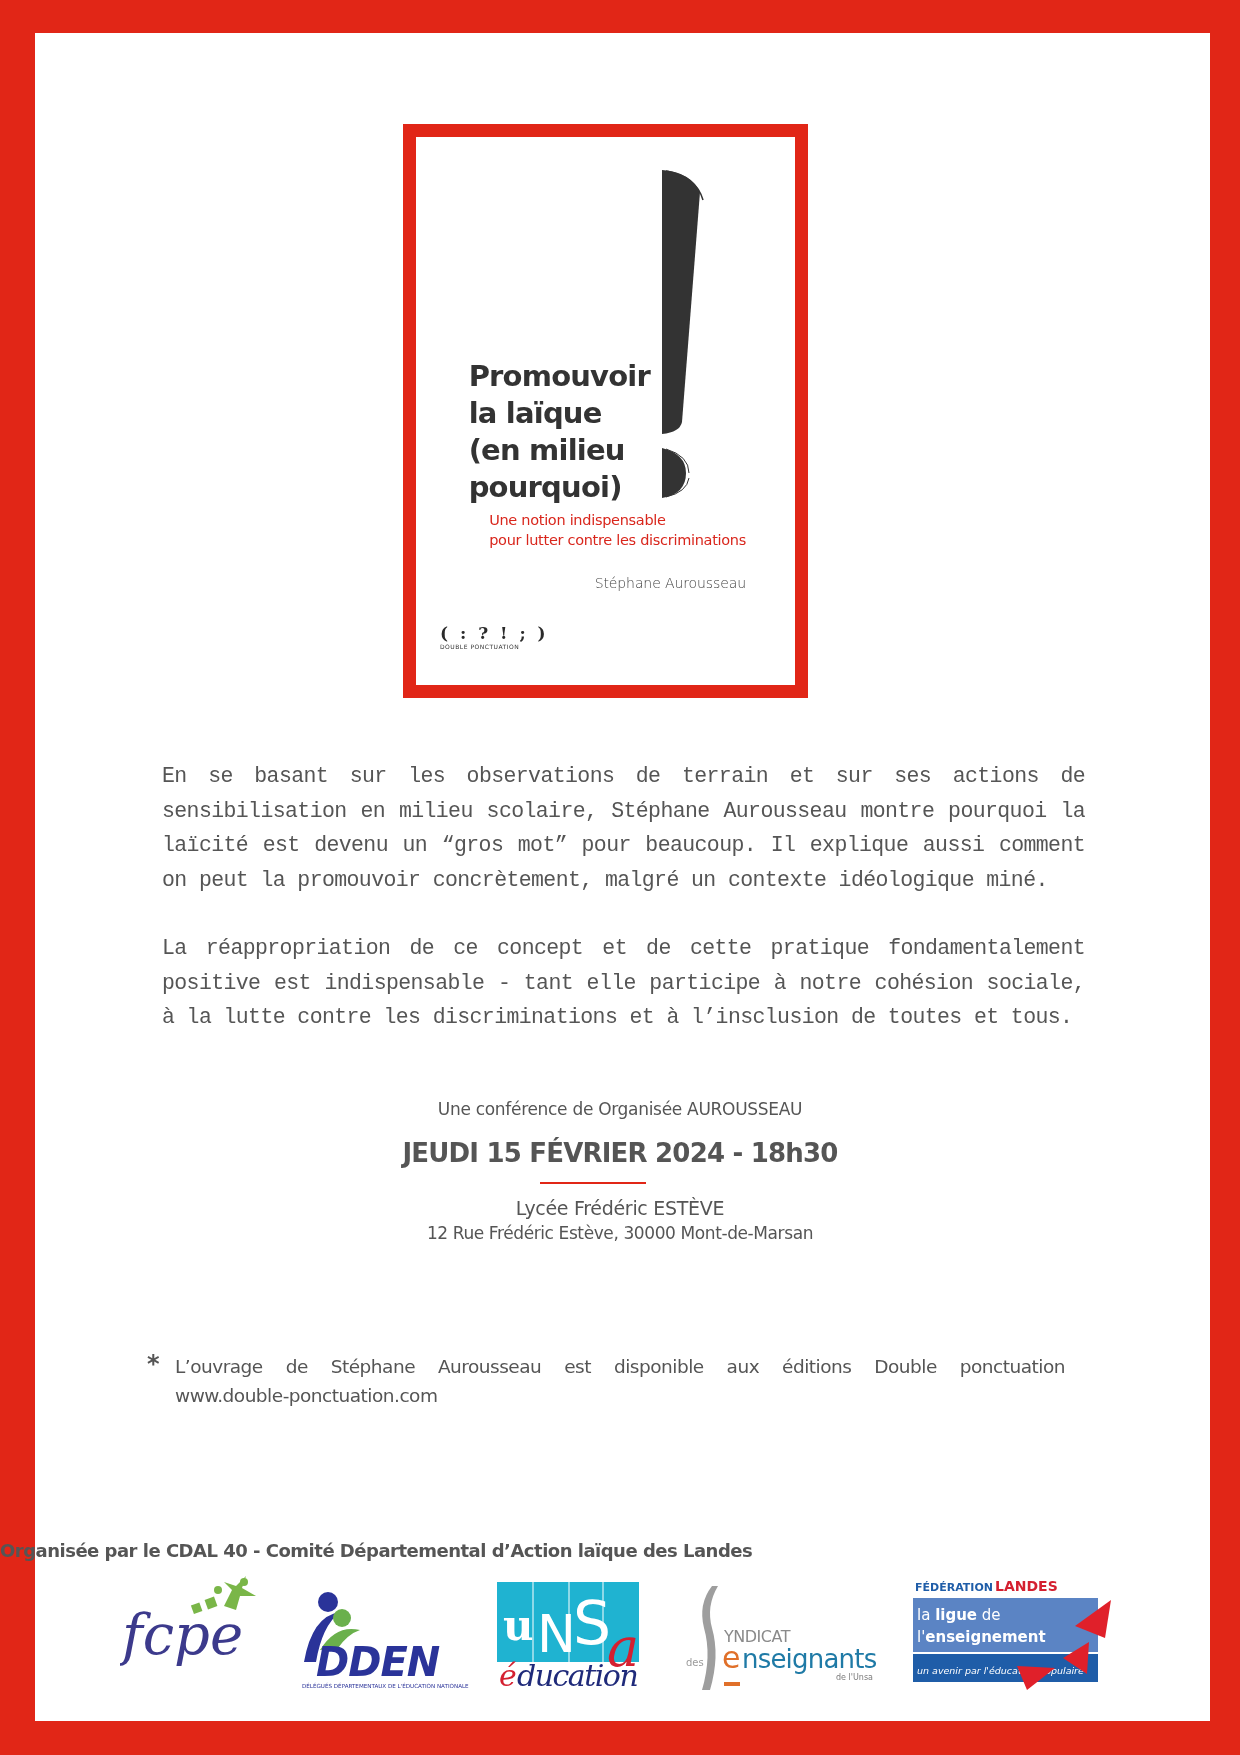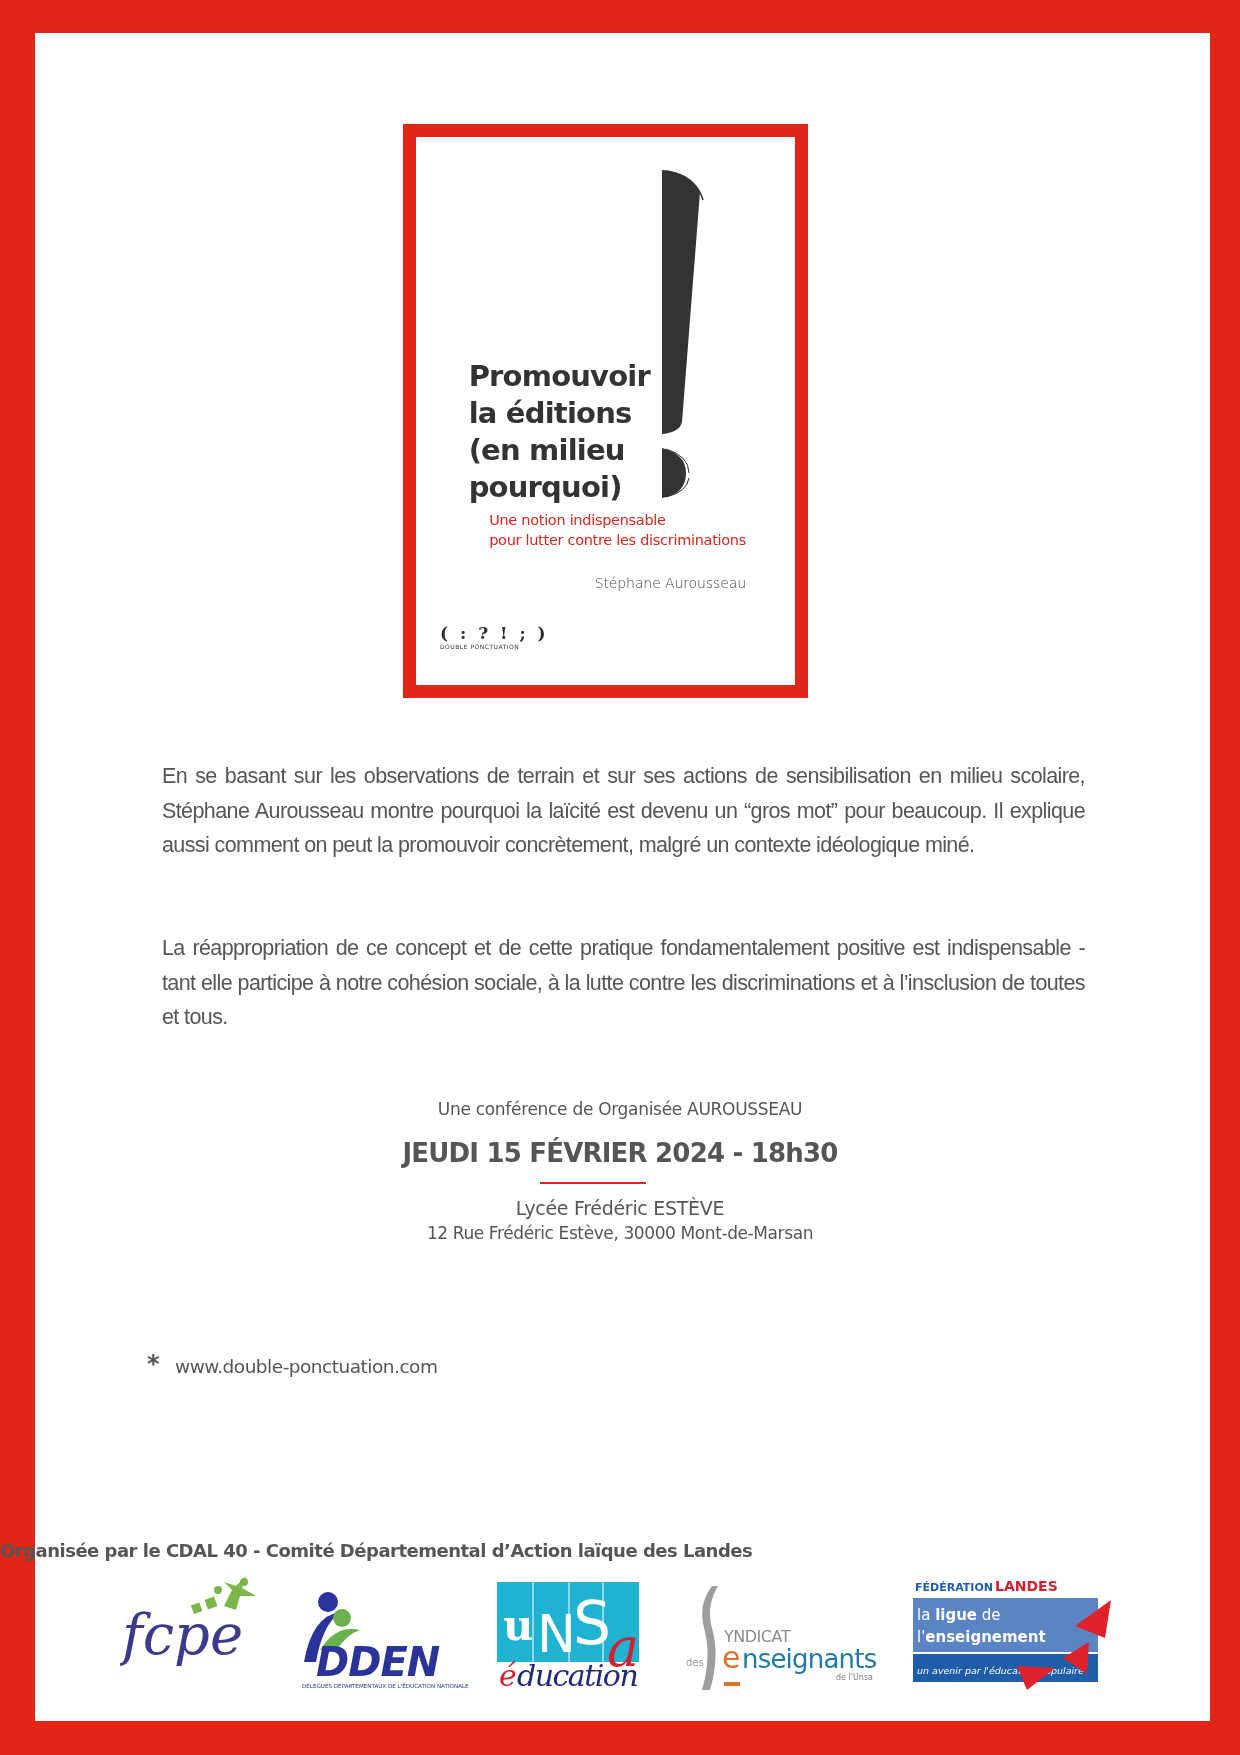--- a/index.html
+++ b/index.html
@@ -43,21 +43,21 @@
   .publisher .glyphs {
     font-family:"DejaVu Serif", serif; font-weight:bold; font-size:17px;
     color:#2a2a2a; letter-spacing:3px; line-height:18px;
   }
   .publisher .name {
     font-size:6px; color:#333; letter-spacing:0.5px; margin-top:1px;
   }
   
   .para {
     position:absolute; left:162px; width:923px;
-    font-family:Liberation Sans, sans-serif; font-size:21.5px; line-height:34.5px;
+    font-family:Liberation Mono, monospace; font-size:21.5px; line-height:34.5px;
     color:#555555; text-align:justify; letter-spacing:-0.6px;
   }
   .para.p1 { top:759px; }
   .para.p2 { top:931px; }
   
   .event { position:absolute; left:0; width:1240px; text-align:center; }
   .event .intro { position:absolute; left:0; right:0; top:1099px; font-size:17px; color:#555; letter-spacing:-0.3px; }
   .event .date { position:absolute; left:0; right:0; top:1138px; font-size:26px; font-weight:bold; color:#555; letter-spacing:-0.8px; }
   .event .rule { position:absolute; left:540px; top:1182px; width:106px; height:2px; background:#e12617; }
   .event .venue { position:absolute; left:0; right:0; top:1197px; font-size:19px; color:#555; letter-spacing:-0.3px; }
@@ -89,21 +89,21 @@
   <path d="M4,1 Q34,6 41,30" fill="none" stroke="#333333" stroke-width="1.5"></path>
 </svg>
 <svg class="excl-dot" viewBox="0 0 30 54" width="30" height="54">
   <path d="M2,2 Q26,8 26,27 Q26,48 2,52 Z" fill="#333333"></path>
   <path d="M6,3 Q29,10 29,27" fill="none" stroke="#333333" stroke-width="1"></path>
   <path d="M6,51 Q27,46 29,32" fill="none" stroke="#333333" stroke-width="1"></path>
 </svg>
 
 <div class="cover-title">
   <div>Promouvoir</div>
-  <div>la éditions</div>
+  <div>la laïque</div>
   <div>(en milieu</div>
   <div>pourquoi)</div>
 </div>
 <div class="cover-subtitle">
   <div>Une notion indispensable</div>
   <div>pour lutter contre les discriminations</div>
 </div>
 <div class="cover-author">Stéphane Aurousseau</div>
 <div class="publisher">
   <div class="glyphs">( : ? ! ; )</div>
@@ -116,20 +116,21 @@
 <div class="event">
   <div class="intro">Une conférence de Organisée AUROUSSEAU</div>
   <div class="date">JEUDI 15 FÉVRIER 2024 - 18h30</div>
   <div class="rule"></div>
   <div class="venue">Lycée Frédéric ESTÈVE</div>
   <div class="address">12 Rue Frédéric Estève, 30000 Mont-de-Marsan</div>
 </div>
 
 <div class="note-star">*</div>
 <div class="note">
+  <div style="text-align:justify;text-align-last:justify;">L’ouvrage de Stéphane Aurousseau est disponible aux éditions Double ponctuation</div>
   <div>www.double-ponctuation.com</div>
 </div>
 
 <div class="organiser">Organisée par le CDAL 40 - Comité Départemental d’Action laïque des Landes</div>
 
 <div class="logo" style="left:120px;top:1576px;width:148px;height:100px;">
   <svg width="148" height="100" viewBox="0 0 148 100">
     <text x="2" y="78" font-family="DejaVu Serif, serif" font-style="italic" font-size="56" fill="#3c3a8c">fcpe</text>
     <rect x="72" y="28" width="9" height="9" fill="#7ab648" transform="rotate(-20 76 32)"></rect>
     <rect x="86" y="22" width="10" height="10" fill="#7ab648" transform="rotate(-20 91 27)"></rect>

